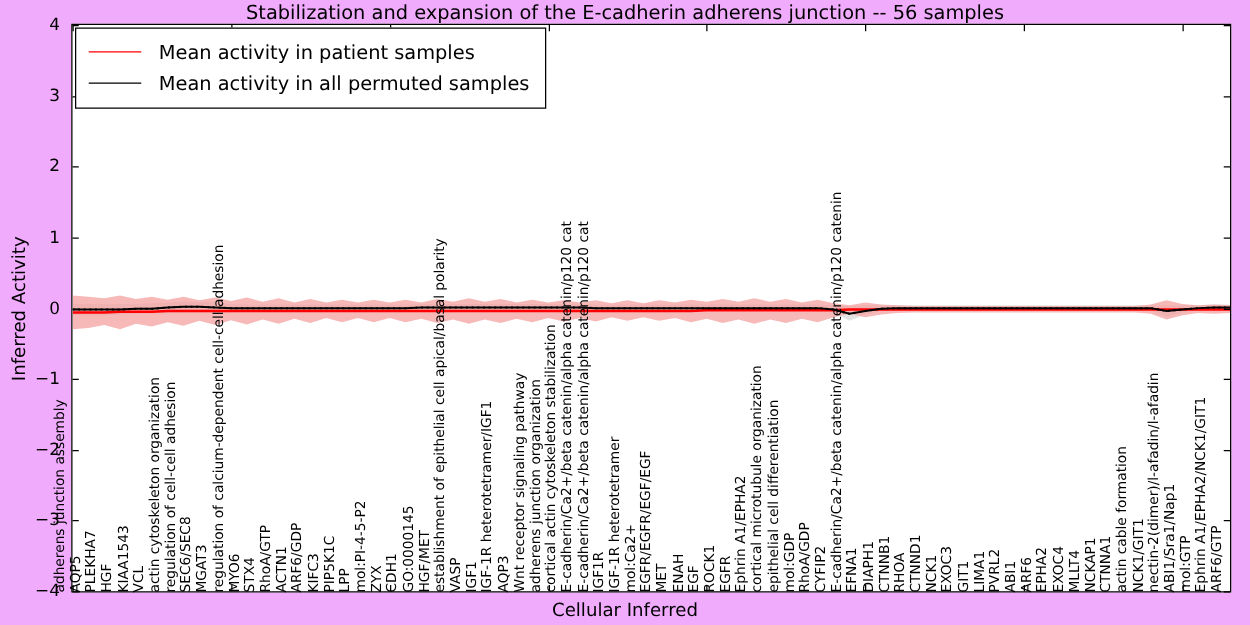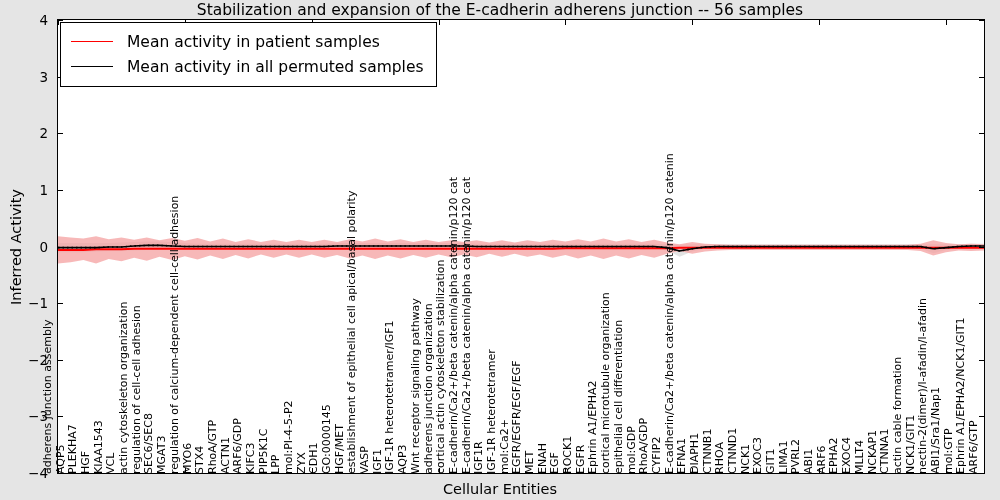--- a/index.html
+++ b/index.html
@@ -1,17 +1,17 @@
 <!DOCTYPE html>
 <html><head>
 <meta charset="utf-8">
 <style>
   html,body{margin:0;padding:0;background:#ffffff;}
   body{width:1000px;height:500px;overflow:hidden;font-family:"DejaVu Sans",sans-serif;}
-  #fig{position:relative;width:1000px;height:500px;background:#e5e5e5;}
+  #fig{position:relative;width:1000px;height:500px;background:#f0abfc;}
 
   
   .title{
     position:absolute;left:0;top:0;width:1000px;
     text-align:center;font-size:15.5px;color:#000;
     line-height:20px;white-space:nowrap;
   }
 
   
   .axes{
@@ -200,21 +200,21 @@
       <div class="xcat" style="left: 833.205px;">CTNNA1</div>
       <div class="xcat" style="left: 845.89px;">actin cable formation</div>
       <div class="xcat" style="left: 858.575px;">NCK1/GIT1</div>
       <div class="xcat" style="left: 871.26px;">nectin-2(dimer)/l-afadin/l-afadin</div>
       <div class="xcat" style="left: 883.945px;">ABI1/Sra1/Nap1</div>
       <div class="xcat" style="left: 896.63px;">mol:GTP</div>
       <div class="xcat" style="left: 909.315px;">Ephrin A1/EPHA2/NCK1/GIT1</div>
       <div class="xcat" style="left: 922px;">ARF6/GTP</div>
     </div>
 
-  <div class="xtitle">Cellular Entities</div>
+  <div class="xtitle">Cellular Inferred</div>
 
   <div class="legend">
     <div class="legrow">
       <span class="legline red"></span>
       <span class="legtext">Mean activity in patient samples</span>
     </div>
     <div class="legrow">
       <span class="legline"></span>
       <span class="legtext">Mean activity in all permuted samples</span>
     </div>

